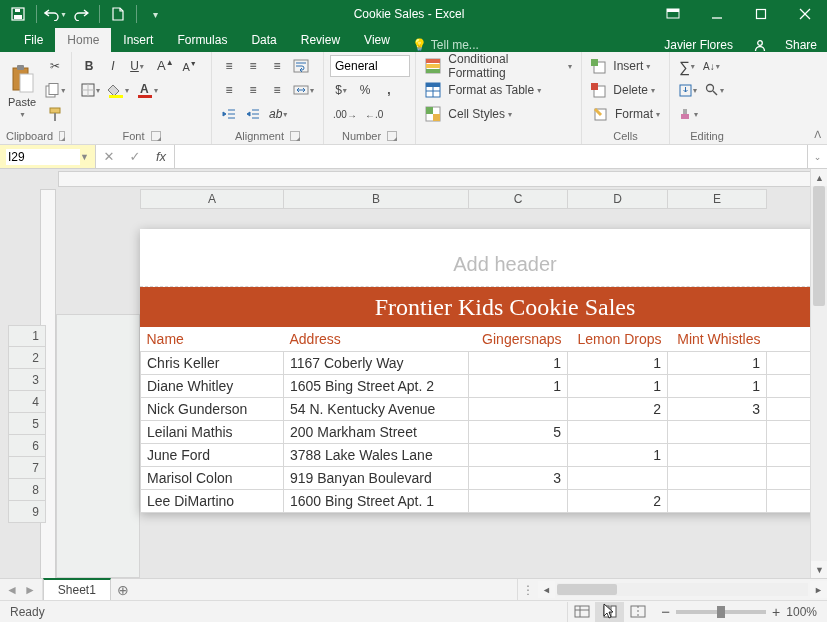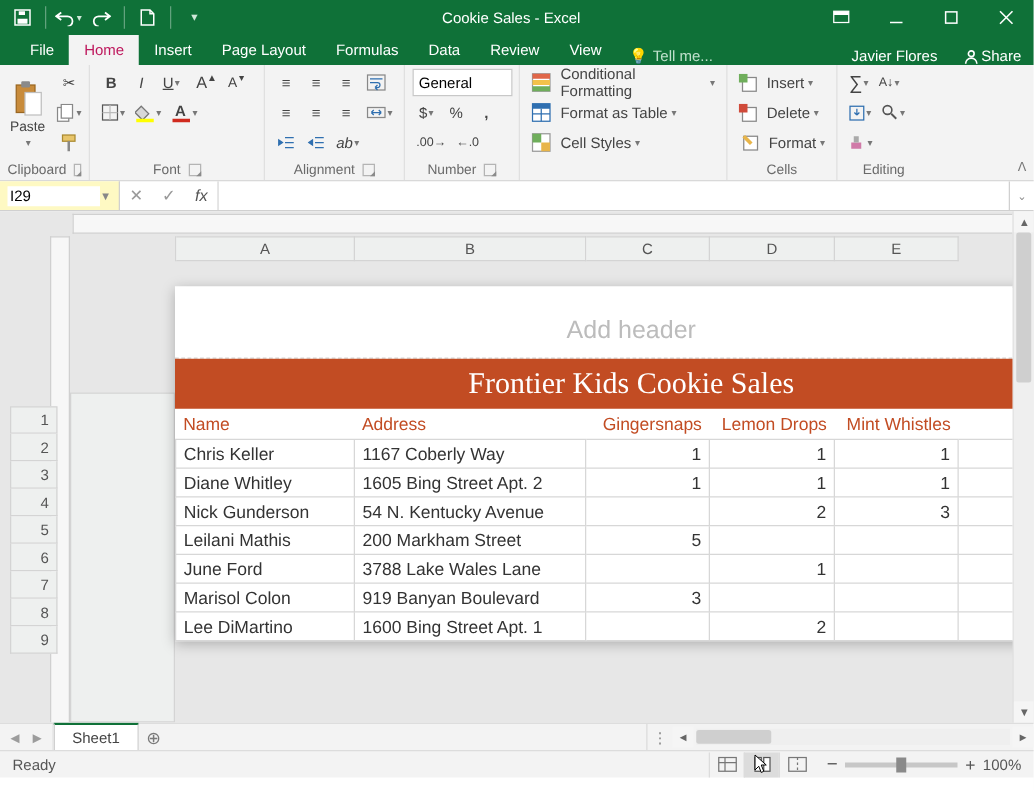--- a/index.html
+++ b/index.html
@@ -9,25 +9,25 @@
   .qat{display:flex;align-items:center;gap:2px;padding-left:6px}
   .qat .sep{width:1px;height:18px;background:rgba(255,255,255,.35);margin:0 4px}
   .titlebar .title{flex:1;text-align:center;font-size:12px}
   .winbtns{display:flex;align-items:center}
   .winbtns div{width:44px;height:28px;display:flex;align-items:center;justify-content:center}
   .icn{width:16px;height:16px;display:inline-flex;align-items:center;justify-content:center;color:#fff}
   .qat-btn{width:24px;height:24px;display:flex;align-items:center;justify-content:center;border-radius:2px}
   
   .tabstrip{height:24px;background:#0f7138;color:#fff;display:flex;align-items:flex-end;padding-left:12px}
   .tab{padding:5px 12px 5px;font-size:12px;cursor:pointer;white-space:nowrap}
-  .tab.active{background:#f3f3f3;color:#be185d;font-weight:400}
+  .tab.active{background:#f3f3f3;color:#737373;font-weight:400}
   .tabstrip .spacer{flex:1}
   .tellme{display:flex;align-items:center;gap:4px;padding:0 10px;color:#bfe0cc;font-size:12px}
   .user{padding:0 10px;color:#fff}
-  .share{display:flex;align-items:center;gap:1px;padding:0 10px}
+  .share{display:flex;align-items:center;gap:18px;padding:0 10px}
   
   .ribbon{height:93px;background:#f3f3f3;border-bottom:1px solid #d9d9d9;display:flex;position:relative}
   .group{border-right:1px solid #e0e0e0;display:flex;flex-direction:column;padding:3px 6px 0}
   .group .body{flex:1;display:flex;gap:4px}
   .group .label{height:16px;text-align:center;color:#6a6a6a;font-size:11px;display:flex;align-items:center;justify-content:center;gap:6px}
   .dlaunch{width:10px;height:10px;border:1px solid #b4b4b4;position:relative;display:inline-block}
   .dlaunch:after{content:"";position:absolute;right:-1px;bottom:-1px;border-right:4px solid #8a8a8a;border-top:4px solid transparent}
   .col{display:flex;flex-direction:column;gap:2px}
   .row{display:flex;align-items:center;gap:2px}
   .btn{height:22px;min-width:22px;padding:0 3px;display:flex;align-items:center;justify-content:center;border-radius:2px}
@@ -168,21 +168,20 @@
           </svg>
         </span>
       </div>
   </div>
 </div>
 
 <div class="tabstrip">
   <div class="tab">File</div>
   <div class="tab active">Home</div>
   <div class="tab">Insert</div>
-  <div class="tab">Page Layout</div>
   <div class="tab">Formulas</div>
   <div class="tab">Data</div>
   <div class="tab">Review</div>
   <div class="tab">View</div>
   <div class="tellme">
       <span>💡</span>
       <span>Tell me...</span>
     </div>
   <div class="spacer"></div>
   <div class="user">Javier Flores</div>

